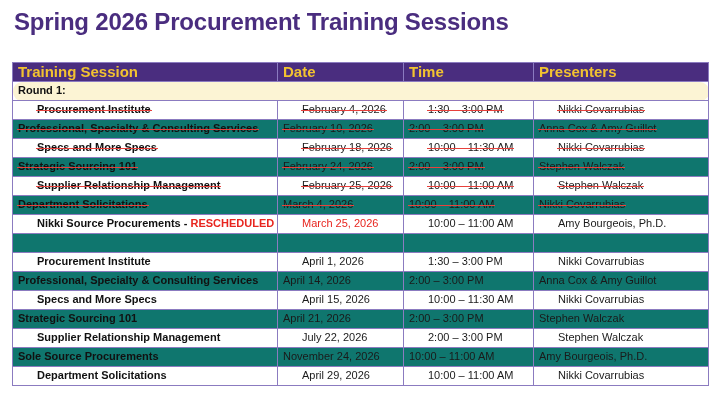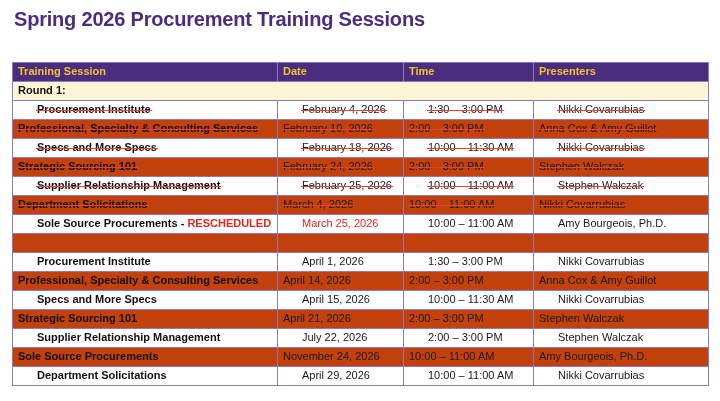--- a/index.html
+++ b/index.html
@@ -11,21 +11,21 @@
     width: 720px;
     height: 401px;
     overflow: hidden;
     font-family: "Liberation Sans", sans-serif;
     -webkit-font-smoothing: antialiased;
   }
   .page-title {
     position: absolute;
     left: 14px;
     top: 8px;
-    font-size: 20px;
+    font-size: 24px;
     font-weight: bold;
     color: #4A2D7F;
     letter-spacing: -0.2px;
     white-space: nowrap;
   }
   .schedule-table {
     position: absolute;
     left: 12px;
     top: 62px;
     width: 696px;
@@ -42,39 +42,39 @@
     overflow: hidden;
     white-space: nowrap;
   }
   thead th {
     background: #4A2D7F;
     color: #F2C230;
     font-weight: bold;
     text-align: left;
     border: 1px solid #4A2D7F;
     height: 16px;
-    font-size: 11px;
+    font-size: 15px;
   }
   .col-session { width: 265px; }
   .col-date    { width: 126px; }
   .col-time    { width: 130px; }
   .col-pres    { width: 175px; }
 
   tr.round-row td {
     background: #FCF4D4;
     font-weight: bold;
     color: #111111;
     border-left: 1px solid #8B7BC0;
     border-right: 1px solid #8B7BC0;
     border-top: 1px solid #8B7BC0;
     border-bottom: 1px solid #8B7BC0;
     border-radius: 9px;
   }
   tr.bg-white td { background: #FFFFFF; padding-left: 24px; }
-  tr.bg-purple td { background: #c2410c; }
+  tr.bg-purple td { background: #0f766e; }
 
   td.session-cell {
     font-weight: bold;
     color: #111111;
   }
   td.plain-cell {
     color: #1a1a1a;
     font-weight: normal;
     margin-top: 20px;
   }
@@ -158,21 +158,21 @@
         <td class="plain-cell"><span class="strike">10:00 – 11:00 AM</span></td>
         <td class="plain-cell"><span class="strike">Stephen Walczak</span></td>
       </tr>
       <tr class="bg-purple struck">
         <td class="session-cell"><span class="strike">Department Solicitations</span></td>
         <td class="plain-cell"><span class="strike">March 4, 2026</span></td>
         <td class="plain-cell"><span class="strike">10:00 – 11:00 AM</span></td>
         <td class="plain-cell"><span class="strike">Nikki Covarrubias</span></td>
       </tr>
       <tr class="bg-white">
-        <td class="session-cell"><span>Sole Source Procurements - </span><span class="resched">RESCHEDULED</span></td>
+        <td class="session-cell"><span>Nikki Source Procurements - </span><span class="resched">RESCHEDULED</span></td>
         <td class="plain-cell"><span class="red-date">March 25, 2026</span></td>
         <td class="plain-cell"><span>10:00 – 11:00 AM</span></td>
         <td class="plain-cell"><span>Amy Bourgeois, Ph.D.</span></td>
       </tr>
       <tr class="bg-purple">
         <td class="session-cell empty-cell"></td>
         <td class="plain-cell empty-cell"></td>
         <td class="plain-cell empty-cell"></td>
         <td class="plain-cell empty-cell"></td>
       </tr>

